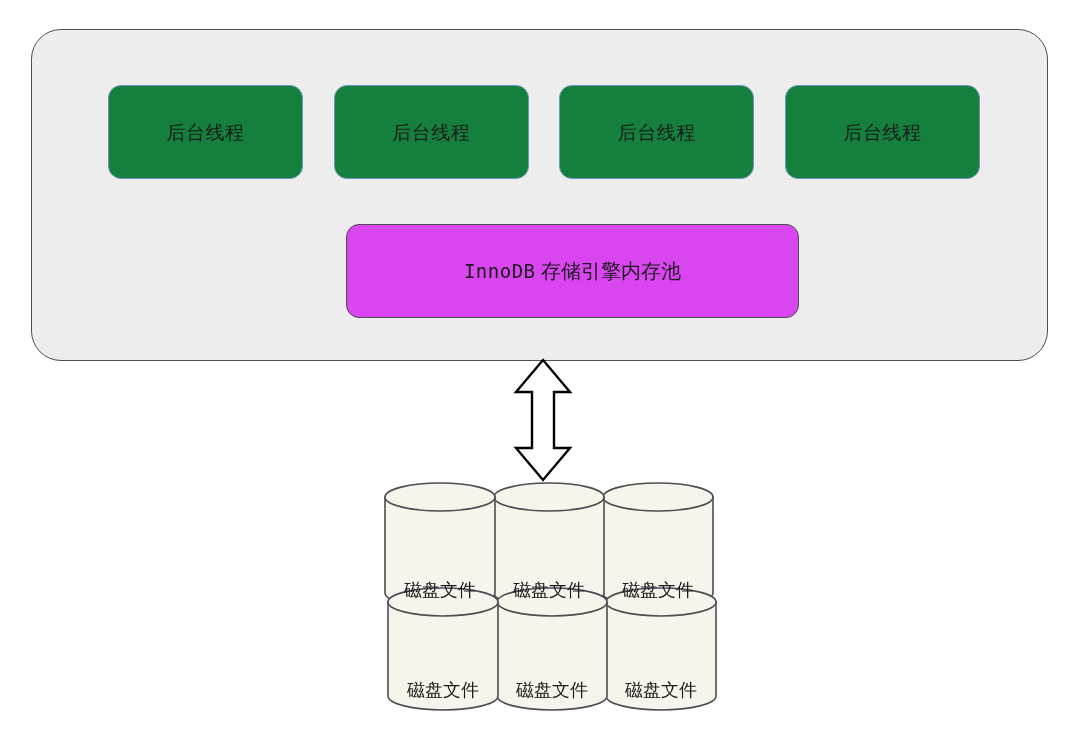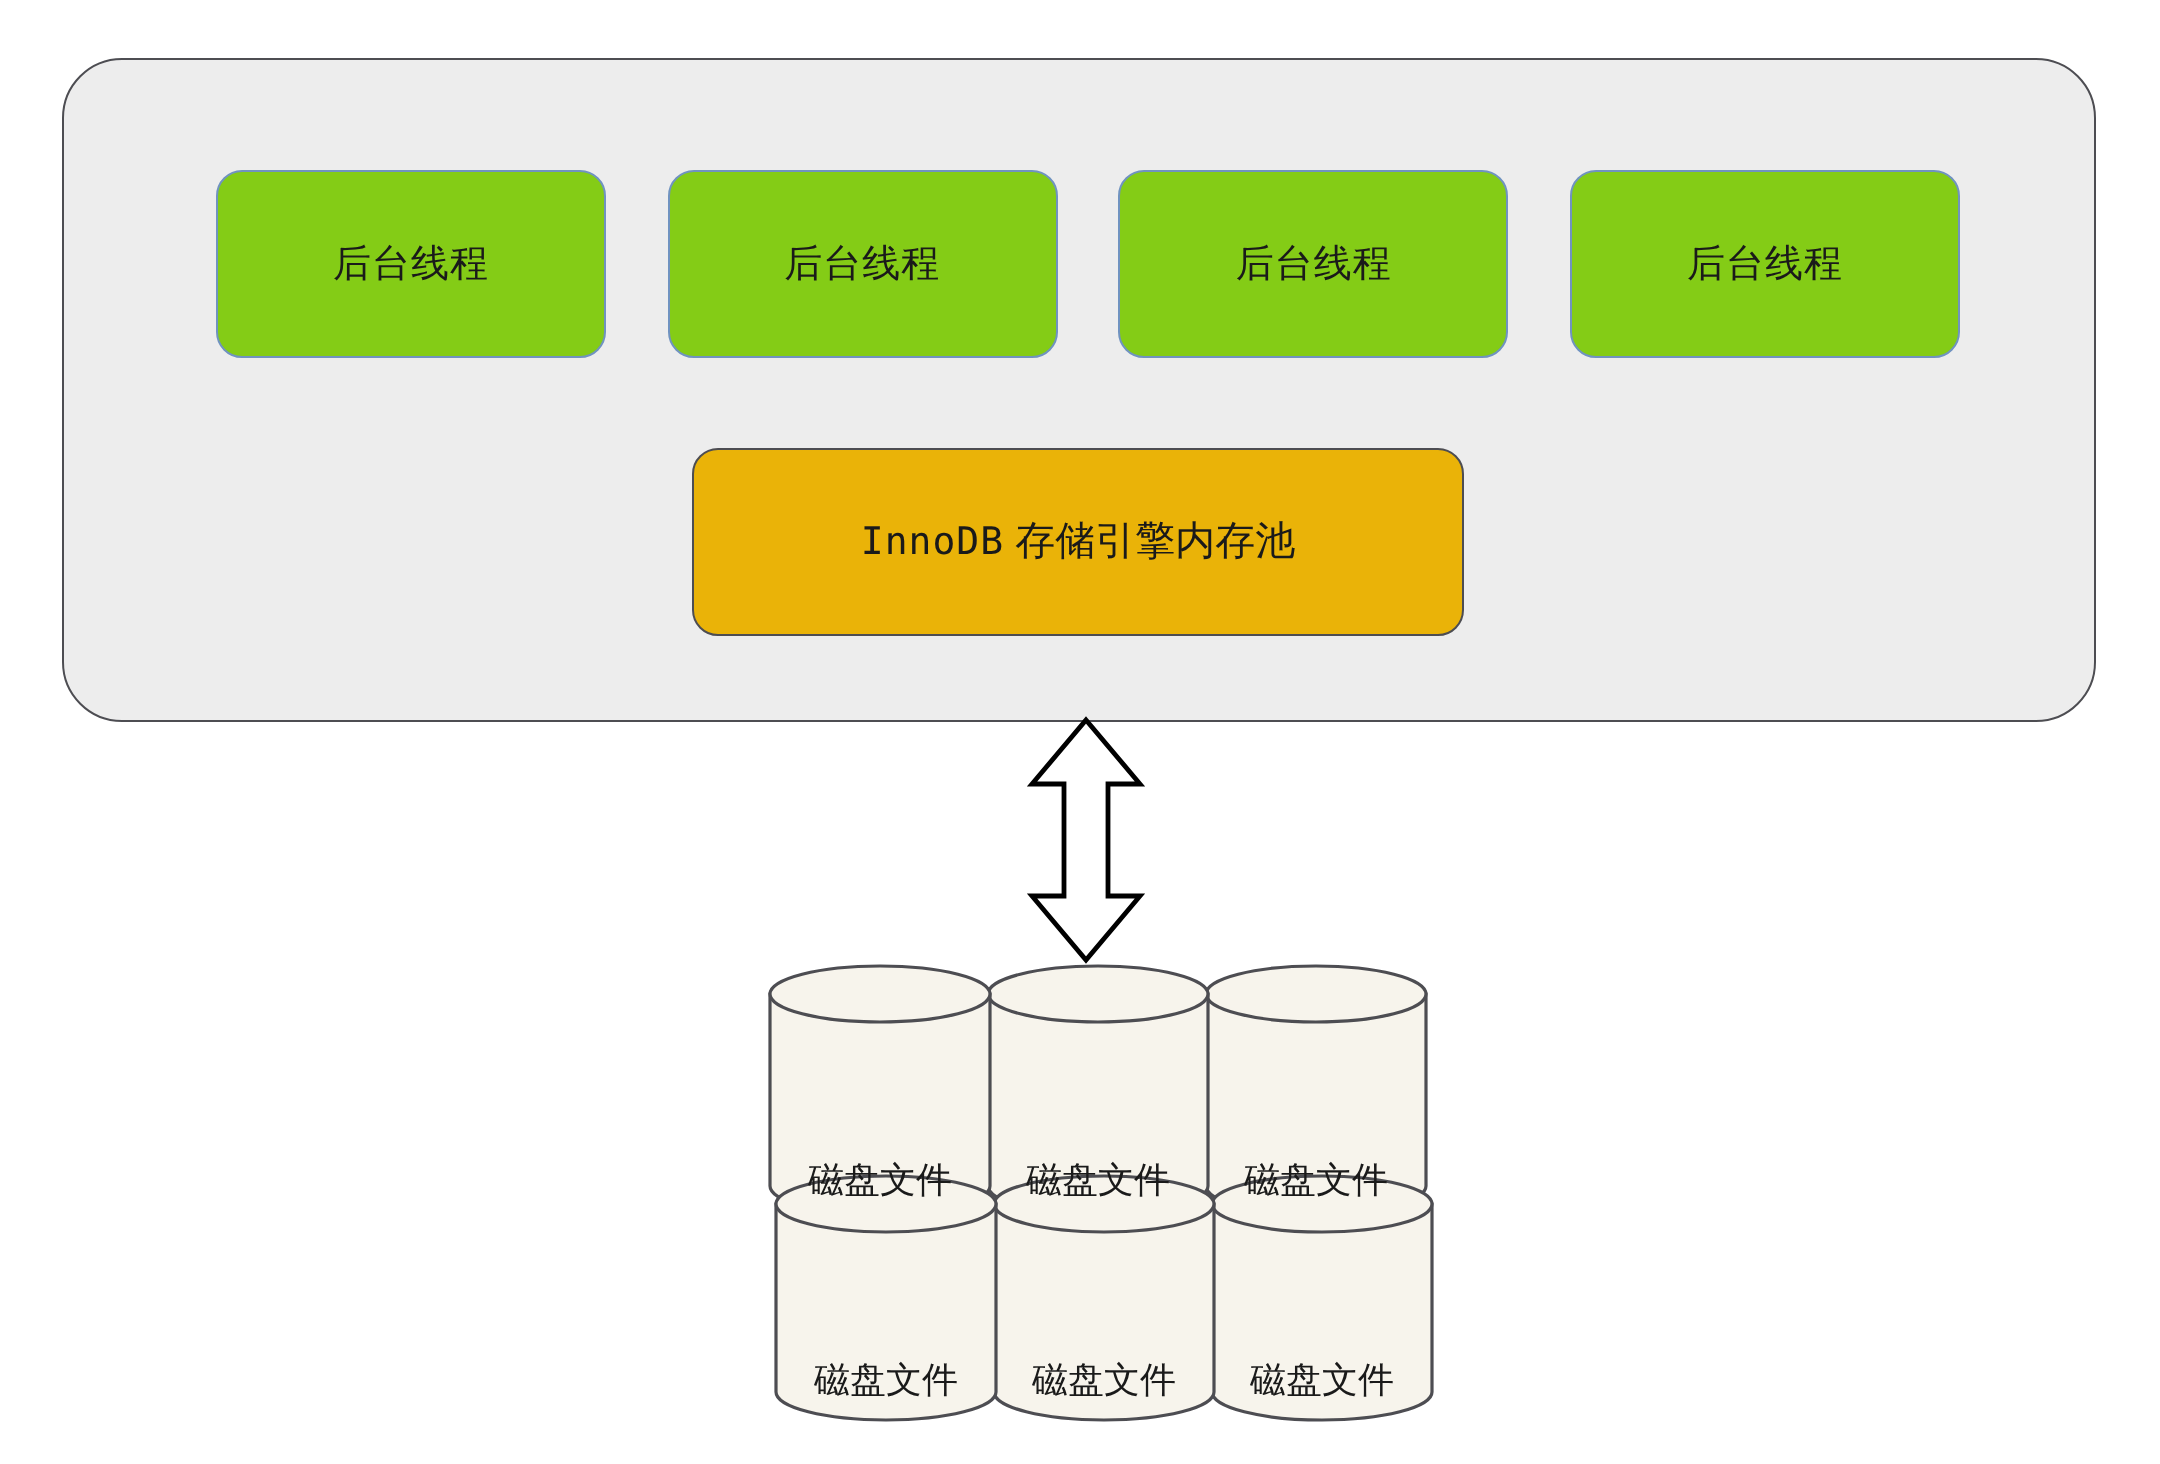--- a/index.html
+++ b/index.html
@@ -41,43 +41,43 @@
     left: 108px;
     top: 85px;
     width: 872px;
     height: 94px;
     display: flex;
     justify-content: space-between;
   }
   .thread-box {
     width: 195px;
     height: 94px;
-    background: #84cc16;
+    background: #15803d;
     border: 1.6px solid #7093c0;
     border-radius: 13px;
     box-sizing: border-box;
     display: flex;
     align-items: center;
     justify-content: center;
   }
   .thread-box .label {
     font-size: 19px;
     color: #1a1a1a;
     letter-spacing: 0.5px;
     line-height: 1;
   }
 
   
   .pool-box {
     position: absolute;
     left: 346px;
     top: 224px;
-    width: 386px;
+    width: 453px;
     height: 94px;
-    background: #eab308;
+    background: #d946ef;
     border: 1.6px solid #4d4d52;
     border-radius: 13px;
     box-sizing: border-box;
     display: flex;
     align-items: center;
     justify-content: center;
   }
   .pool-box .label {
     font-size: 20px;
     color: #1a1a1a;

